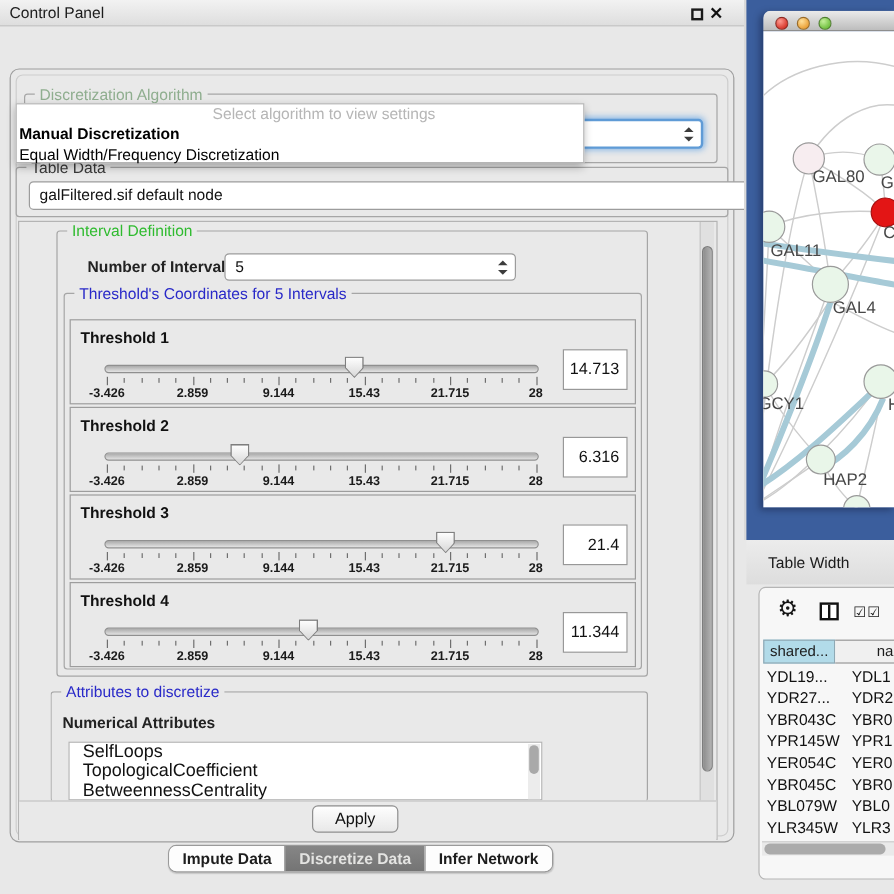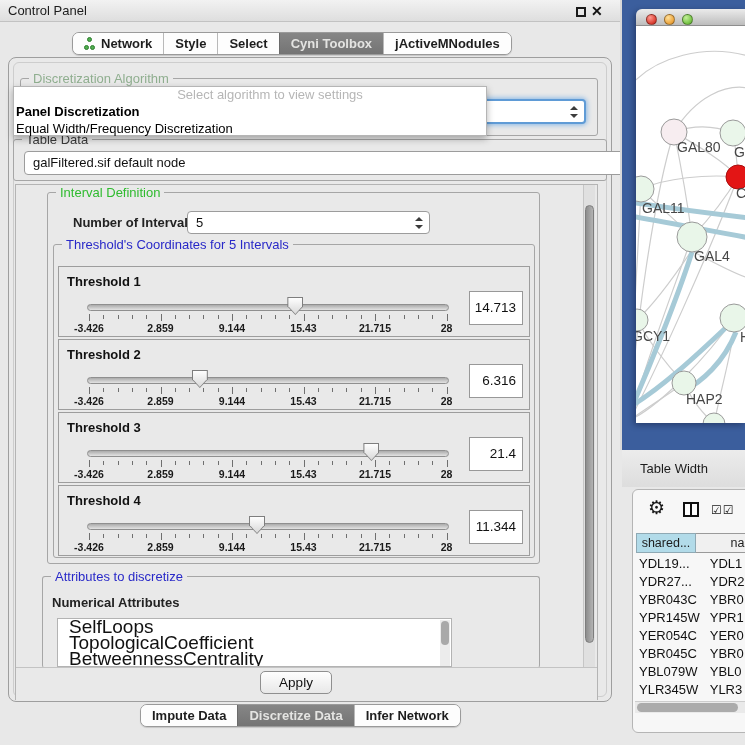--- a/index.html
+++ b/index.html
@@ -73,21 +73,21 @@
   .ticks{position:absolute;left:0;top:0;width:100%;height:100%;}
   .tick{position:absolute;top:48px;width:1px;height:4px;background:#6f6f6f;}
   .tick.major{top:47px;height:7px;}
   .ticklabel{position:absolute;top:55px;width:50px;margin-left:-25px;text-align:center;
     font-size:10.5px;font-weight:bold;color:#1a1a1a;}
   .vbox{position:absolute;left:410px;top:24px;width:54px;height:34px;background:#fff;border:1px solid #989898;
     font-size:13.5px;line-height:32px;text-align:right;padding-right:6px;color:#111;}
 
   
   #attr-list{left:57px;top:618px;width:395px;height:49px;background:#fff;border:1px solid #b3b3b3;
-    overflow:hidden;font-size:19px;color:#111;}
+    overflow:hidden;font-size:15px;color:#111;}
   #attr-list .item{height:16px;line-height:16px;padding-left:11px;white-space:nowrap;}
   #attr-scroll{position:absolute;right:1px;top:1px;width:10px;height:47px;background:#ececec;}
   #attr-scroll .thumb{position:absolute;left:1px;top:1px;width:8px;height:24px;border-radius:4px;background:#a9a9a9;}
 
   #apply-strip{left:16px;top:667px;width:581px;height:33px;background:#e9e9e9;border-top:1px solid #c3c3c3;}
   #apply-btn{left:260px;top:671px;width:72px;height:23px;background:linear-gradient(#fefefe,#e8e8e8);
     border:1px solid #8f8f8f;border-radius:5px;font-size:13.5px;text-align:center;line-height:21px;color:#111;}
 
   
   #net-frame{left:620px;top:0;width:125px;height:450px;background:#3b5e9d;border-left:2px solid #d9d9d9;}
@@ -126,56 +126,34 @@
 <body>
 
 <div id="screen">
 
   <div id="cp-titlebar" class="abs">
     <span>Control Panel</span>
   </div>
   <div id="float-btn" class="abs"></div>
   <div id="close-btn" class="abs">✕</div>
 
-  <div id="top-tabs" class="abs seg-bar">
-      <div class="seg">
-        <span class="net-icon">
-          <i></i>
-          <i></i>
-          <i></i>
-        </span>
-        <span>Network</span>
-      </div>
-      <div class="seg">
-        <span>Style</span>
-      </div>
-      <div class="seg">
-        <span>Select</span>
-      </div>
-      <div class="seg sel">
-        <span>Cyni Toolbox</span>
-      </div>
-      <div class="seg">
-        <span>jActiveMNodules</span>
-      </div>
-    </div>
 
   <div id="outer-panel" class="abs"></div>
   <div id="inner-panel" class="abs"></div>
 
   <div class="abs group" style="left:20px;top:78px;width:578px;height:58px;">
     <span class="gtitle gt-green-faded">Discretization Algorithm</span>
   </div>
   <div class="abs combo focusring" style="left:26px;top:99px;width:560px;height:25px;">
     <span class="stepper"></span>
   </div>
 
   <div id="algo-popup" class="abs">
     <div class="prompt">Select algorithm to view settings</div>
-    <div class="opt b">Panel Discretization</div>
+    <div class="opt b">Manual Discretization</div>
     <div class="opt">Equal Width/Frequency Discretization</div>
   </div>
 
   <div class="abs group" style="left:13px;top:139px;width:594px;height:42px;">
     <span class="gtitle gt-plain">Table Data</span>
   </div>
   <div class="abs combo" style="left:24px;top:151px;width:646px;height:24px;">
     <span>galFiltered.sif default node</span>
     <span class="stepper"></span>
   </div>

